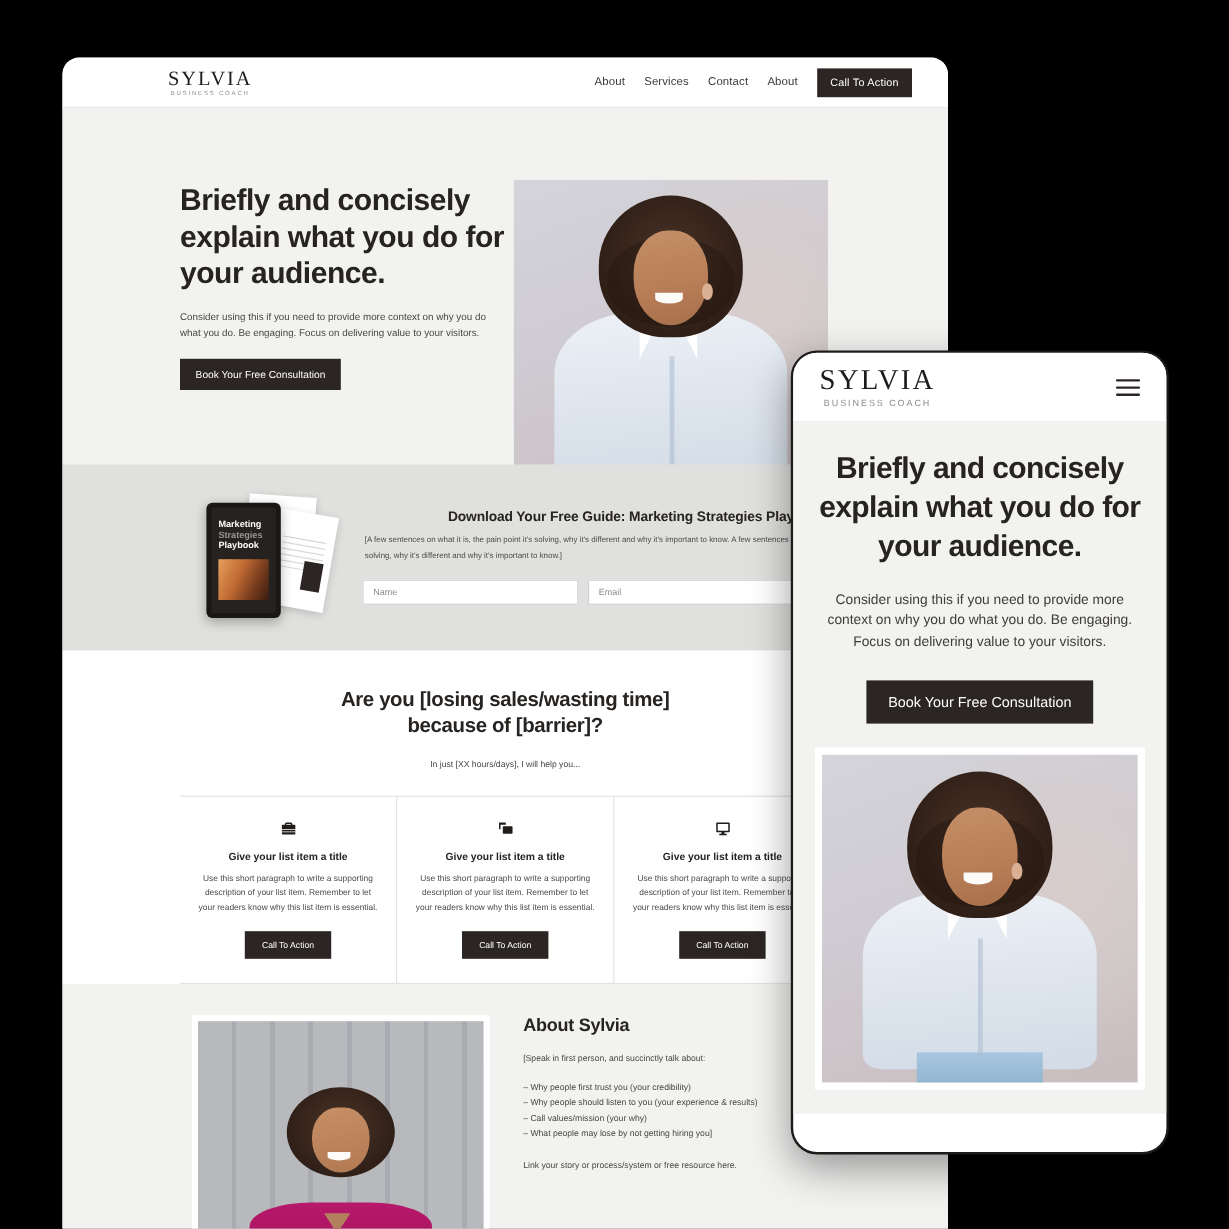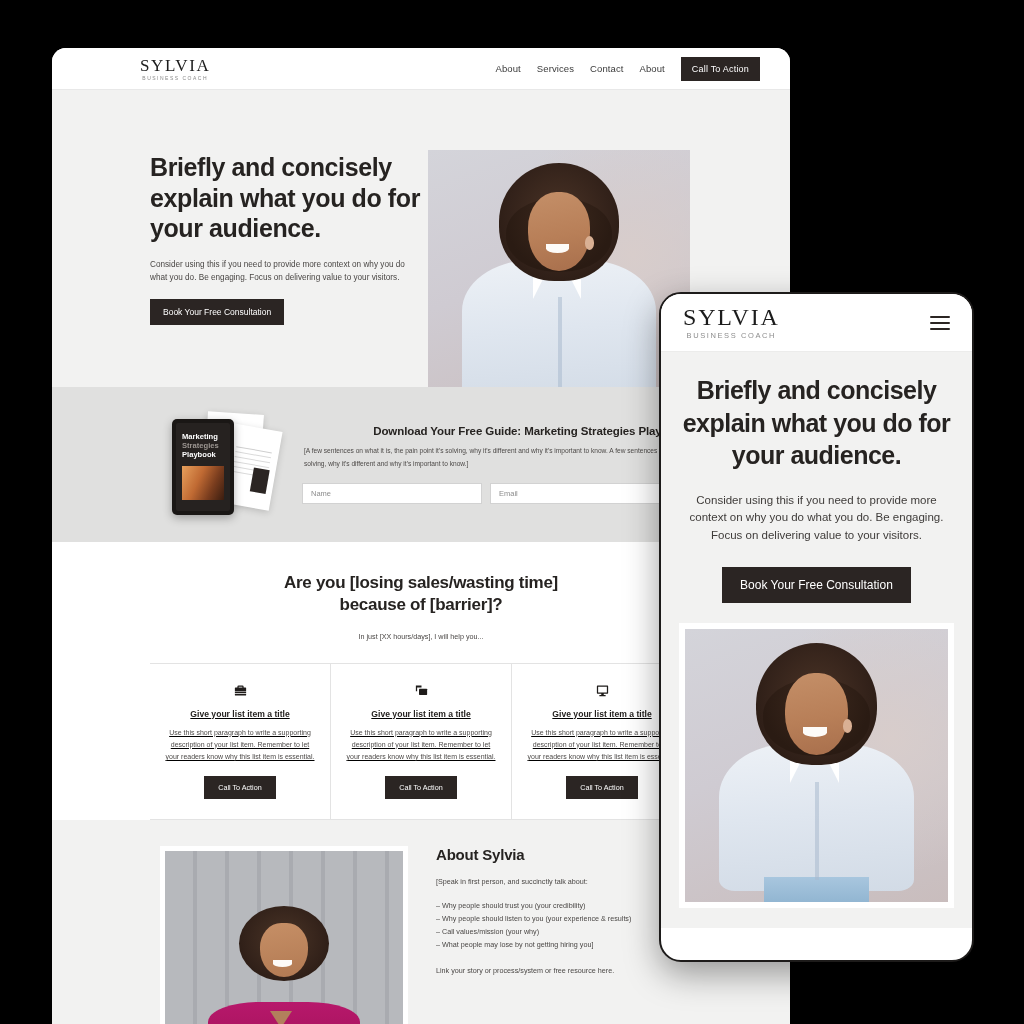--- a/index.html
+++ b/index.html
@@ -327,21 +327,20 @@
   .dk-pain .sub {
     font-size: 7.2px;
     color: #4a4745;
     margin-top: 16px;
   }
   .dk-cards {
     display: flex;
     margin: 22px 98px 0;
     border-top: 1px solid #e3e3e3;
     border-bottom: 1px solid #e3e3e3;
-    text-decoration: underline;
   }
   .dk-card {
     flex: 1;
     padding: 18px 14px 20px;
     text-align: center;
     border-right: 1px solid #e3e3e3;
   }
   .dk-card:last-child { border-right: none; }
   .dk-card .ico {
     height: 18px;
@@ -654,21 +653,21 @@
           <div class="vneck"></div>
           <div class="hair"></div>
           <div class="face"></div>
           <div class="smile"></div>
         </div>
       </div>
       <div class="dk-about-copy">
         <h2>About Sylvia</h2>
         <div class="intro">[Speak in first person, and succinctly talk about:</div>
         <ul>
-          <li>– Why people should trust you (your credibility)</li>
+          <li>– Why people first trust you (your credibility)</li>
           <li>– Why people should listen to you (your experience &amp; results)</li>
           <li>– Call values/mission (your why)</li>
           <li>– What people may lose by not getting hiring you]</li>
         </ul>
         <div class="tail">Link your story or process/system or free resource here.</div>
       </div>
     </div>
 
   </div>
 

